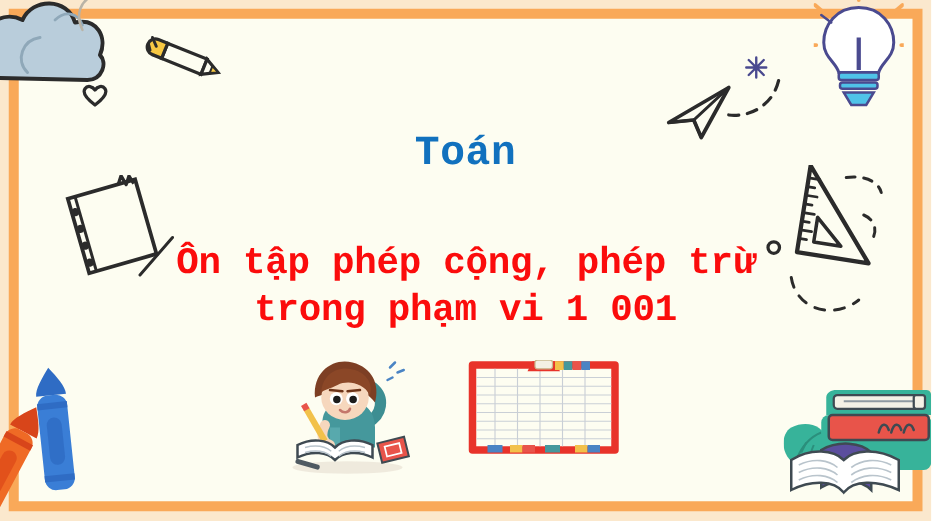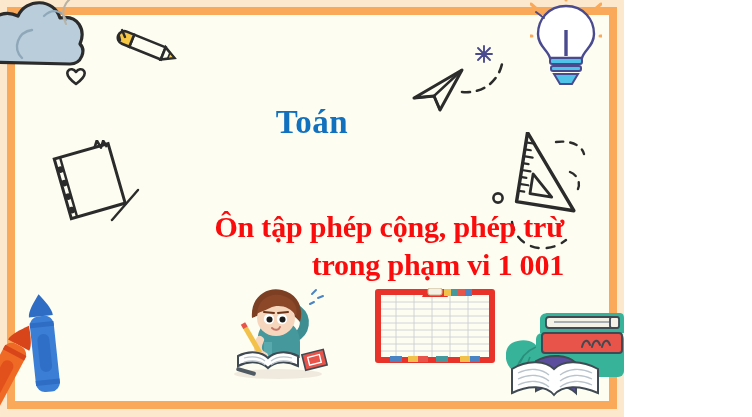--- a/index.html
+++ b/index.html
@@ -2,25 +2,25 @@
 <html><head>
 <meta charset="utf-8">
 <style>
   html, body {
     margin: 0;
     padding: 0;
     background: #ffffff;
   }
   #slide {
     position: relative;
-    width: 624px;
+    width: 745px;
     height: 417px;
     overflow: hidden;
     background: #fdf9ee;
-    font-family: Liberation Serif, serif;
+    font-family: Liberation Mono, monospace;
   }
   
   .frame-outer {
     position: absolute;
     inset: 0;
     background: #fbe8cd;
   }
   .frame-stripe {
     position: absolute;
     inset: 7px 7px 8px 7px;
@@ -42,22 +42,22 @@
     font-size: 33px;
     font-weight: bold;
     color: #1171be;
     letter-spacing: 0.5px;
     z-index: 40;
   }
   .main-title {
     position: absolute;
     left: 60px;
     right: 60px;
-    top: 208px;
-    text-align: right;
+    top: 192px;
+    text-align: center;
     color: #fb0c0c;
     font-size: 30px;
     font-weight: bold;
     line-height: 1.28;
     letter-spacing: -0.2px;
     z-index: 40;
   }
   .main-title .line {
     display: block;
     white-space: nowrap;

